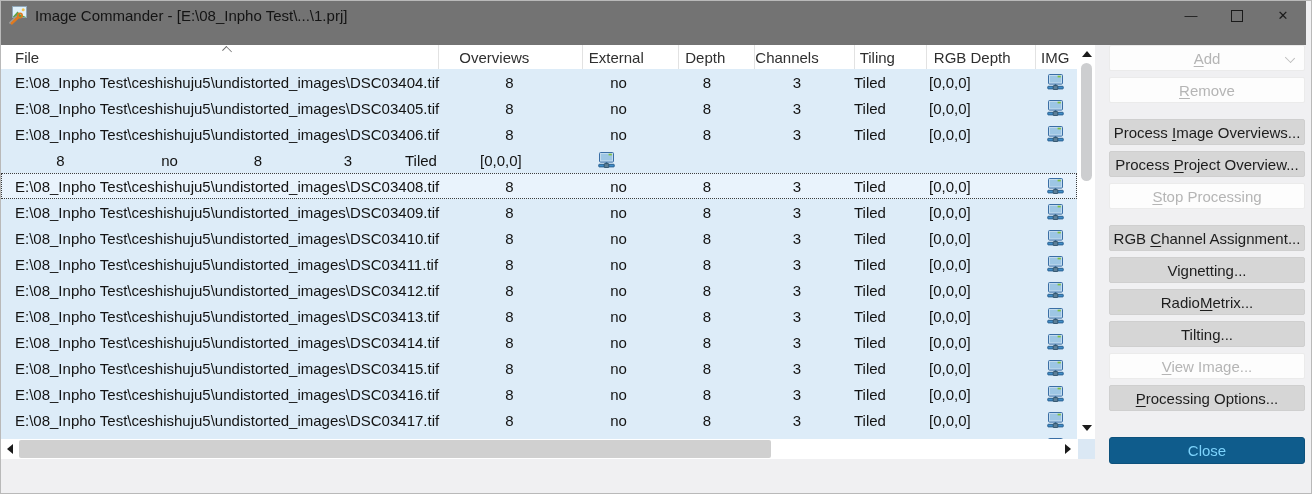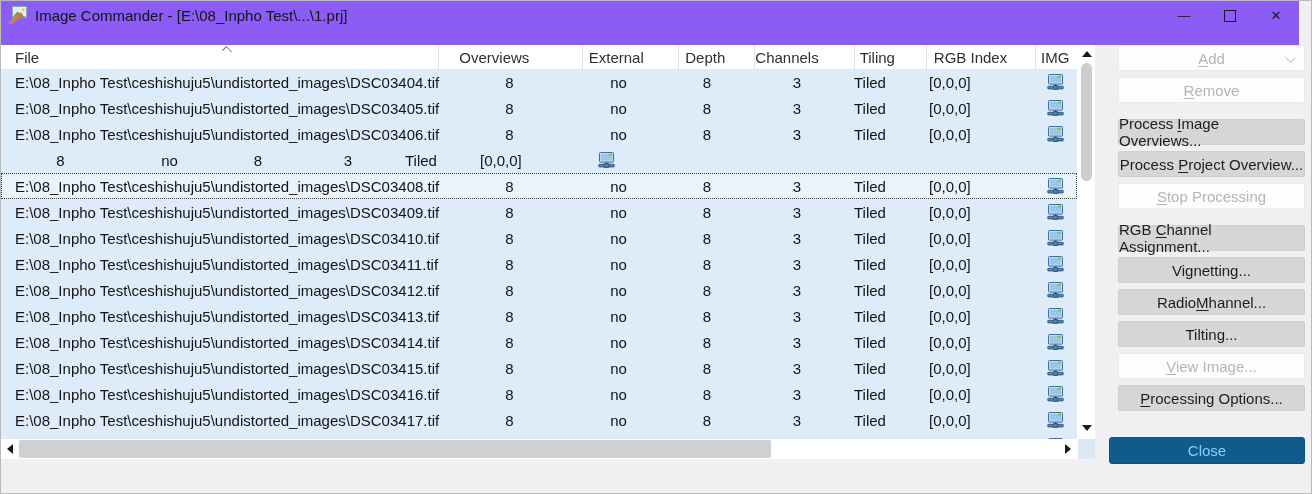--- a/index.html
+++ b/index.html
@@ -1,20 +1,20 @@
 <!DOCTYPE html>
 <html><head>
 <meta charset="utf-8">
 <style>
   html,body{margin:0;padding:0;background:#e8e8e8;font-family:"Liberation Sans",sans-serif;}
   .window{position:relative;width:1312px;height:494px;box-sizing:border-box;border:1px solid #b9b9b9;
           background:#f0f0f2;overflow:hidden;font-family:"Liberation Sans",sans-serif;}
 
   
-  .titlebar{position:absolute;top:0;left:0;right:12px;height:44px;background:#8b5cf6;text-align:center;}
+  .titlebar{position:absolute;top:0;left:0;right:5px;height:44px;background:#737373;text-align:center;}
   .app-icon{position:absolute;left:7px;top:4px;width:20px;height:20px;}
   .title-text{position:absolute;left:34px;top:6px;font-size:15px;color:#141414;white-space:nowrap;}
   .win-controls{position:absolute;right:0;top:0;height:29px;display:flex;}
   .win-btn{width:46px;height:29px;display:flex;align-items:center;justify-content:center;
            font-size:13px;color:#1a1a1a;cursor:default;}
   .max-box{display:block;width:10px;height:10px;border:1px solid #1a1a1a;}
 
   
   .list{position:absolute;left:0;top:44px;width:1094px;height:414px;background:#ffffff;}
   .lheader{position:absolute;top:0;left:0;width:1076px;height:24px;display:flex;background:#ffffff;}
@@ -59,21 +59,21 @@
   .h-left{left:6px;top:5px;border-top:5px solid transparent;border-bottom:5px solid transparent;
           border-right:6px solid #1b1b1b;}
   .h-right{right:6px;top:5px;border-top:5px solid transparent;border-bottom:5px solid transparent;
            border-left:6px solid #1b1b1b;}
   .h-thumb{position:absolute;left:18px;top:1px;width:752px;height:18px;background:#d0d0d0;border-radius:2px;}
   .corner{position:absolute;left:1077px;top:394px;width:17px;height:20px;background:#dbe8f4;}
 
   
   .panel{position:absolute;left:1108px;top:44px;width:196px;}
   .abtn{box-sizing:border-box;height:26px;margin-bottom:6px;display:flex;align-items:center;
-        justify-content:center;font-size:15px;border-radius:2px;position:relative;cursor:default;margin-left:9px;}
+        justify-content:center;font-size:15px;border-radius:2px;position:relative;cursor:default;}
   .abtn.enabled{background:#d6d6d6;border:1px solid #cfcfcf;color:#1d1d1d;}
   .abtn.disabled{background:#fdfdfd;border:1px solid #ebebeb;color:#b5b5b5;}
   .abtn.group-start{margin-top:16px;}
   .abtn .key{text-decoration:underline;text-underline-offset:2px;}
   .chev{position:absolute;right:10px;top:8px;width:7px;height:7px;
         border-right:1.6px solid #bcbcbc;border-bottom:1.6px solid #bcbcbc;
         transform:rotate(45deg) scale(1,.8);}
   .close-btn{position:absolute;left:1108px;top:436px;width:196px;height:27px;background:#0f5c8c;
              border:1px solid #0d517c;border-radius:3px;color:#7dd3fc;font-size:15px;
              display:flex;align-items:center;justify-content:center;box-sizing:border-box;cursor:default;}
@@ -107,21 +107,21 @@
   </div>
 
   <div class="list">
     <div class="lheader">
         <div class="hcell c-file">File</div>
         <div class="hcell c-overviews">Overviews</div>
         <div class="hcell c-external">External</div>
         <div class="hcell c-depth">Depth</div>
         <div class="hcell c-channels">Channels</div>
         <div class="hcell c-tiling">Tiling</div>
-        <div class="hcell c-rgb_index">RGB Index</div>
+        <div class="hcell c-rgb_index">RGB Depth</div>
         <div class="hcell c-img">IMG</div>
       </div>
     <span class="sort-icon"></span>
     <div class="lbody">
         <div class="row">
           <div class="cell c-file">E:\08_Inpho Test\ceshishuju5\undistorted_images\DSC03404.tif</div>
           <div class="cell c-overviews a-c">8</div>
           <div class="cell c-external a-c">no</div>
           <div class="cell c-depth a-c">8</div>
           <div class="cell c-channels a-c">3</div>
@@ -435,21 +435,21 @@
       <div class="abtn disabled">
         <span><span></span><span class="key">S</span><span>top Processing</span></span>
       </div>
       <div class="abtn enabled group-start">
         <span><span>RGB </span><span class="key">C</span><span>hannel Assignment...</span></span>
       </div>
       <div class="abtn enabled">
         <span>Vignetting...</span>
       </div>
       <div class="abtn enabled">
-        <span><span>Radio</span><span class="key">M</span><span>hannel...</span></span>
+        <span><span>Radio</span><span class="key">M</span><span>etrix...</span></span>
       </div>
       <div class="abtn enabled">
         <span>Tilting...</span>
       </div>
       <div class="abtn disabled">
         <span><span></span><span class="key">V</span><span>iew Image...</span></span>
       </div>
       <div class="abtn enabled">
         <span><span></span><span class="key">P</span><span>rocessing Options...</span></span>
       </div>

